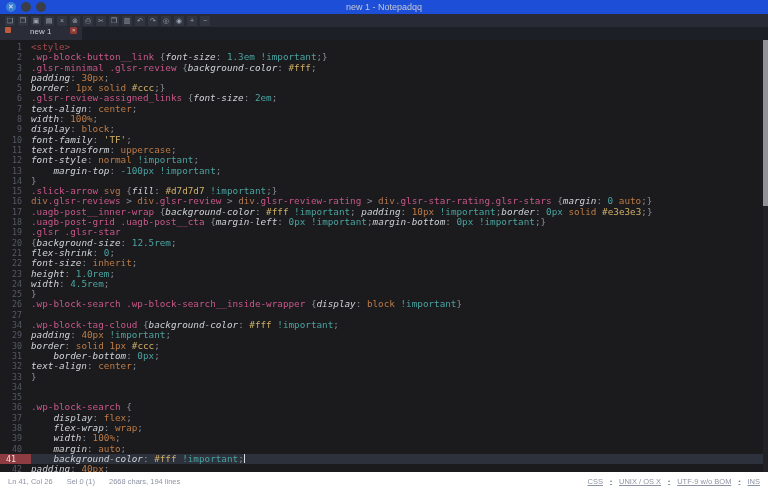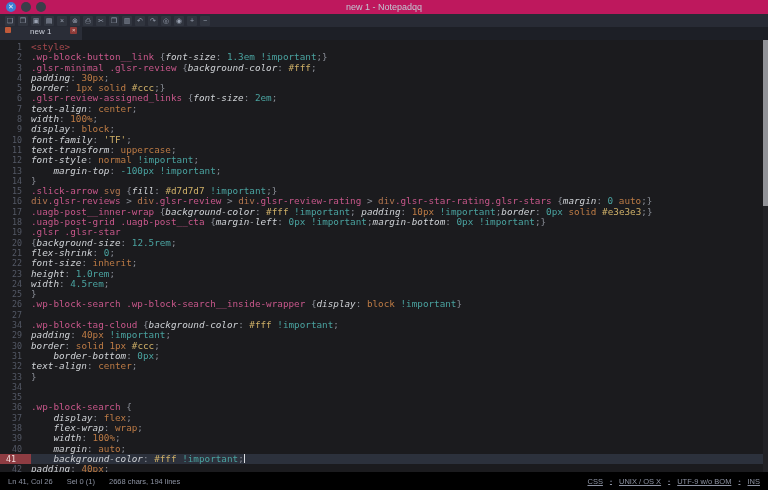--- a/index.html
+++ b/index.html
@@ -3,21 +3,21 @@
 <meta charset="utf-8">
 <style>
   html,body{margin:0;padding:0;}
   body{
     width:768px;height:490px;overflow:hidden;background:#17181c;
     font-family:"Liberation Sans",sans-serif;-webkit-font-smoothing:antialiased;
   }
   .window{width:768px;height:490px;display:flex;flex-direction:column;}
 
   
-  .titlebar{height:14px;background:#be185d;position:relative;display:flex;align-items:center;justify-content:center;flex:none;}
+  .titlebar{height:14px;background:#1d4ed8;position:relative;display:flex;align-items:center;justify-content:center;flex:none;}
   .winbtns{position:absolute;left:6px;top:2px;display:flex;gap:5px;}
   .winbtn{width:10px;height:10px;border-radius:50%;background:#3a3e49;font-size:7px;line-height:10px;text-align:center;color:#e8edf5;}
   .winbtn.close{background:#3b7fd4;}
   .titletext{font-size:9px;color:#c2c7d3;}
 
   
   .toolbar{height:13px;background:#282b35;display:flex;align-items:center;gap:3px;padding:0 0 0 5px;flex:none;}
   .tool{width:10px;height:10px;background:#31353f;border-radius:1px;color:#9aa2b2;
         font-size:7px;line-height:10px;text-align:center;cursor:default;}
 
@@ -46,21 +46,21 @@
   .tk-o{color:#bd7b45;}                      
   .tk-c{color:#4aa3a0;}                      
   .tk-h{color:#cfb068;}                      
   .tk-i{color:#4aa3a0;}                      
   .tk-w{color:#cfd2d6;}                      
 
   .vscroll{position:absolute;top:0;right:0;width:5px;height:100%;background:#222226;}
   .vscroll .thumb{position:absolute;top:0;right:0;width:5px;height:166px;background:#929398;}
 
   
-  .statusbar{height:18px;background:#000000;display:flex;align-items:center;justify-content:space-between;
+  .statusbar{height:18px;background:#ffffff;display:flex;align-items:center;justify-content:space-between;
              padding:0 8px;font-size:7.5px;color:#8d93a3;flex:none;}
   .sb-left{display:flex;gap:14px;}
   .sb-right{display:flex;align-items:center;gap:7px;text-decoration:underline;}
   .sb-sep{color:#6b7080;font-size:6px;}
 </style>
 </head>
 <body>
 
 <div class="window">
 

